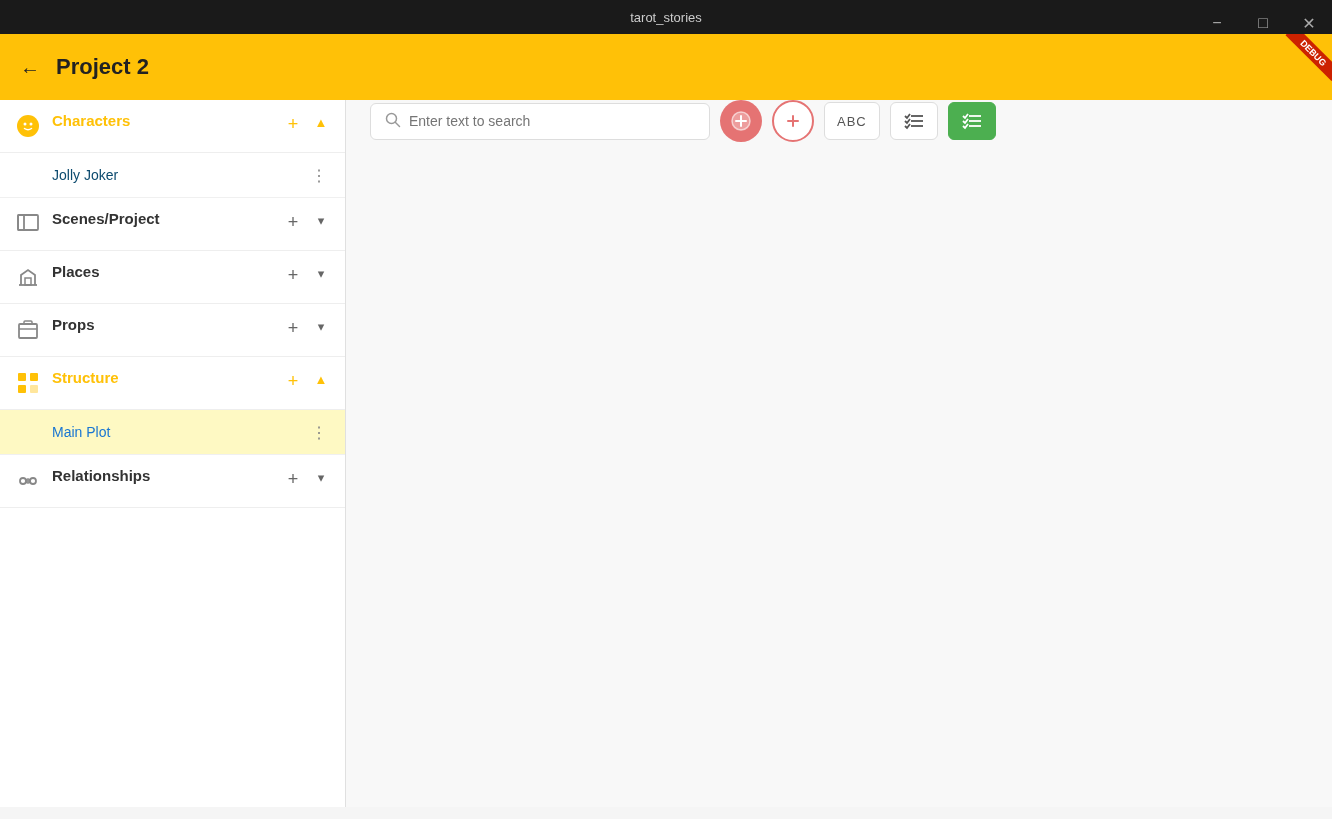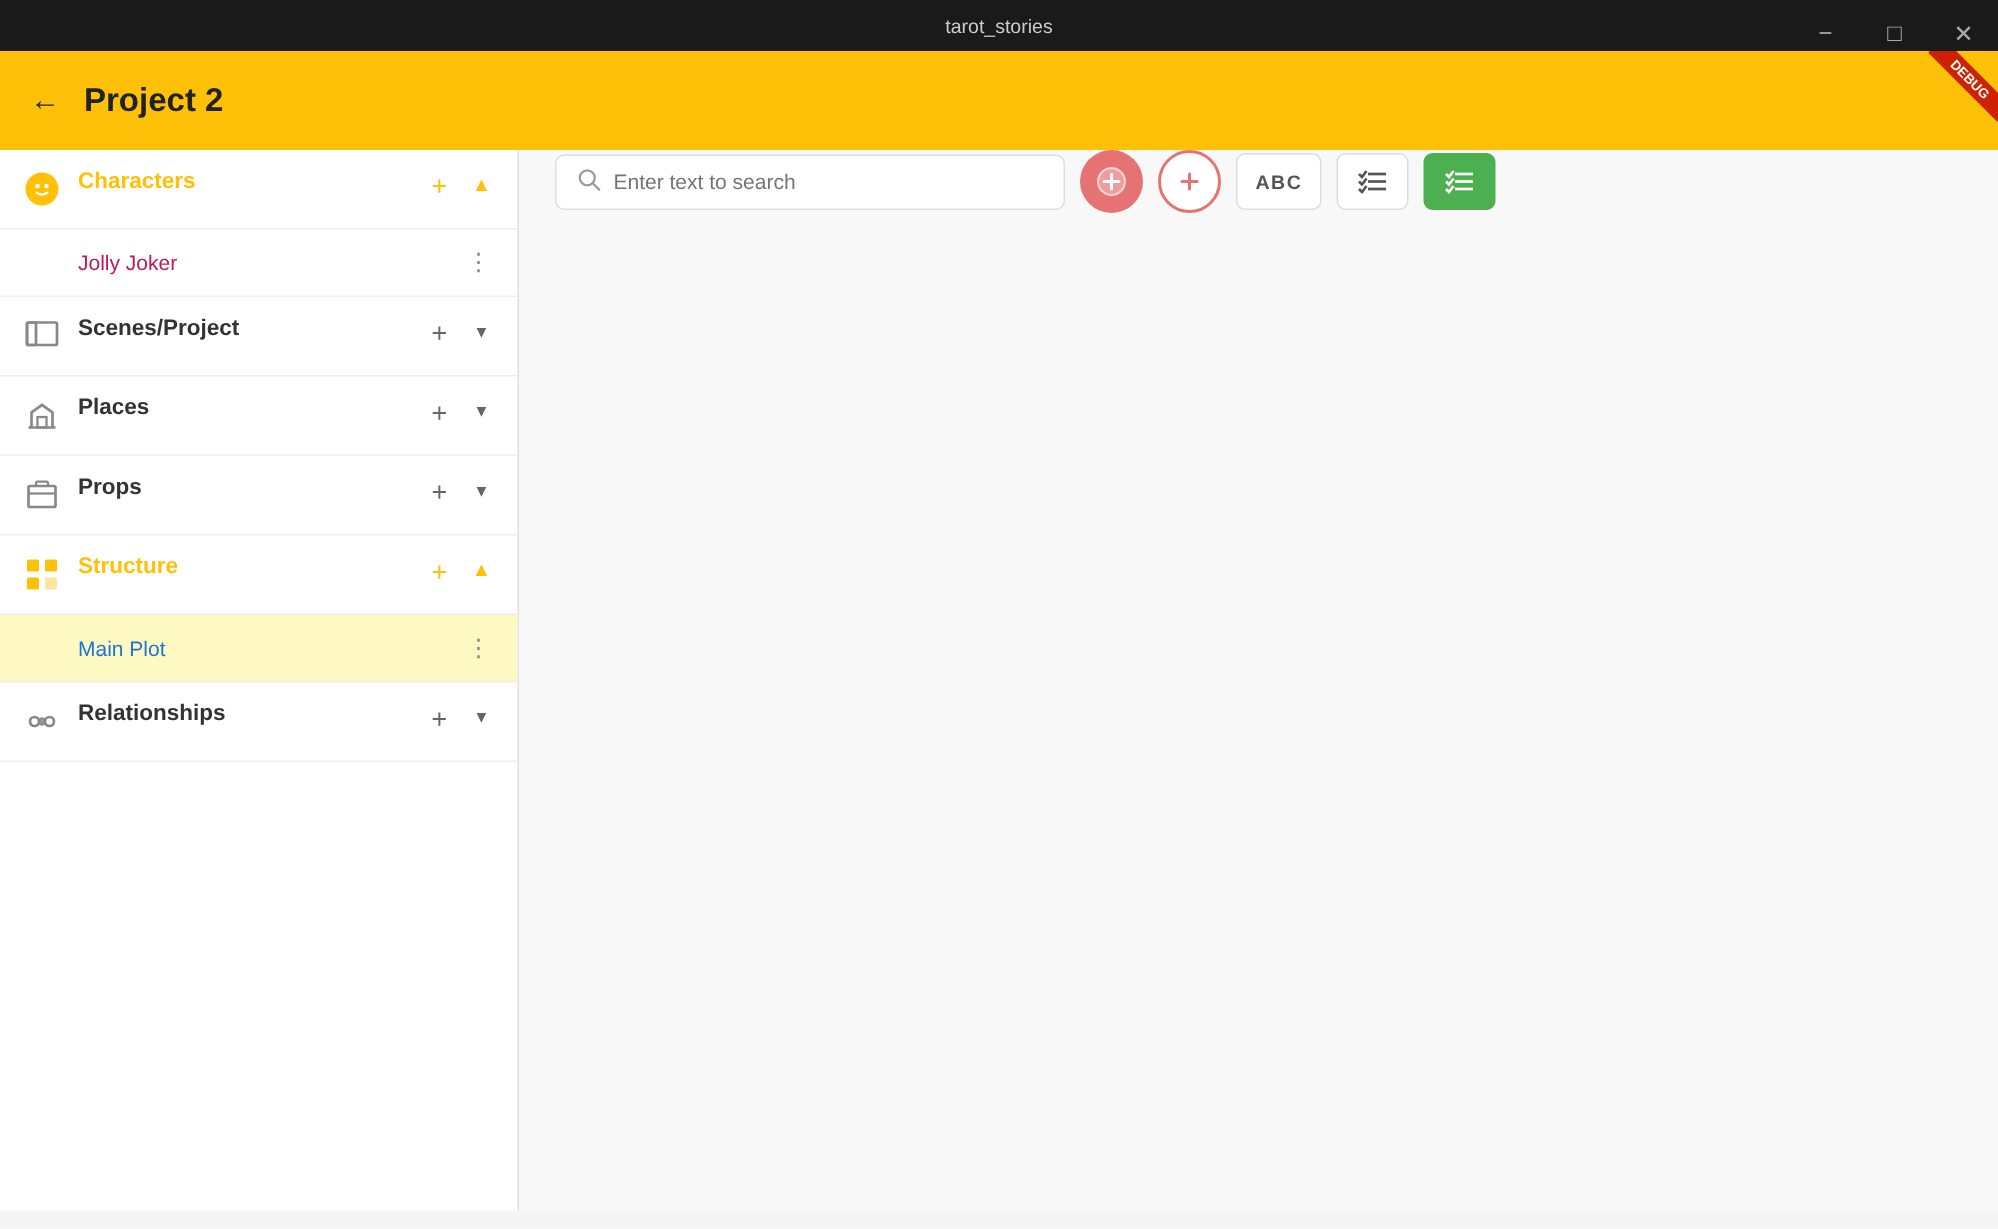--- a/index.html
+++ b/index.html
@@ -154,21 +154,21 @@
     .sidebar-item {
       display: flex;
       align-items: center;
       padding: 10px 14px 10px 52px;
       border-bottom: 1px solid #f0f0f0;
       cursor: pointer;
     }
     .sidebar-item .item-label {
       flex: 1;
       font-size: 14px;
-      color: #be185d;
+      color: #0c4a6e;
     }
     .sidebar-item .item-menu {
       width: 24px;
       height: 24px;
       display: flex;
       align-items: center;
       justify-content: center;
       color: #888;
       font-size: 16px;
       cursor: pointer;
@@ -246,21 +246,21 @@
 
     
     .btn-abc {
       height: 38px;
       padding: 0 12px;
       border: 1px solid #ddd;
       background: white;
       border-radius: 6px;
       cursor: pointer;
       font-size: 13px;
-      font-weight: bold;
+      font-weight: normal;
       color: #555;
       letter-spacing: 1px;
     }
 
     
     .btn-checklist {
       height: 38px;
       padding: 0 12px;
       border: 1px solid #ddd;
       background: white;

